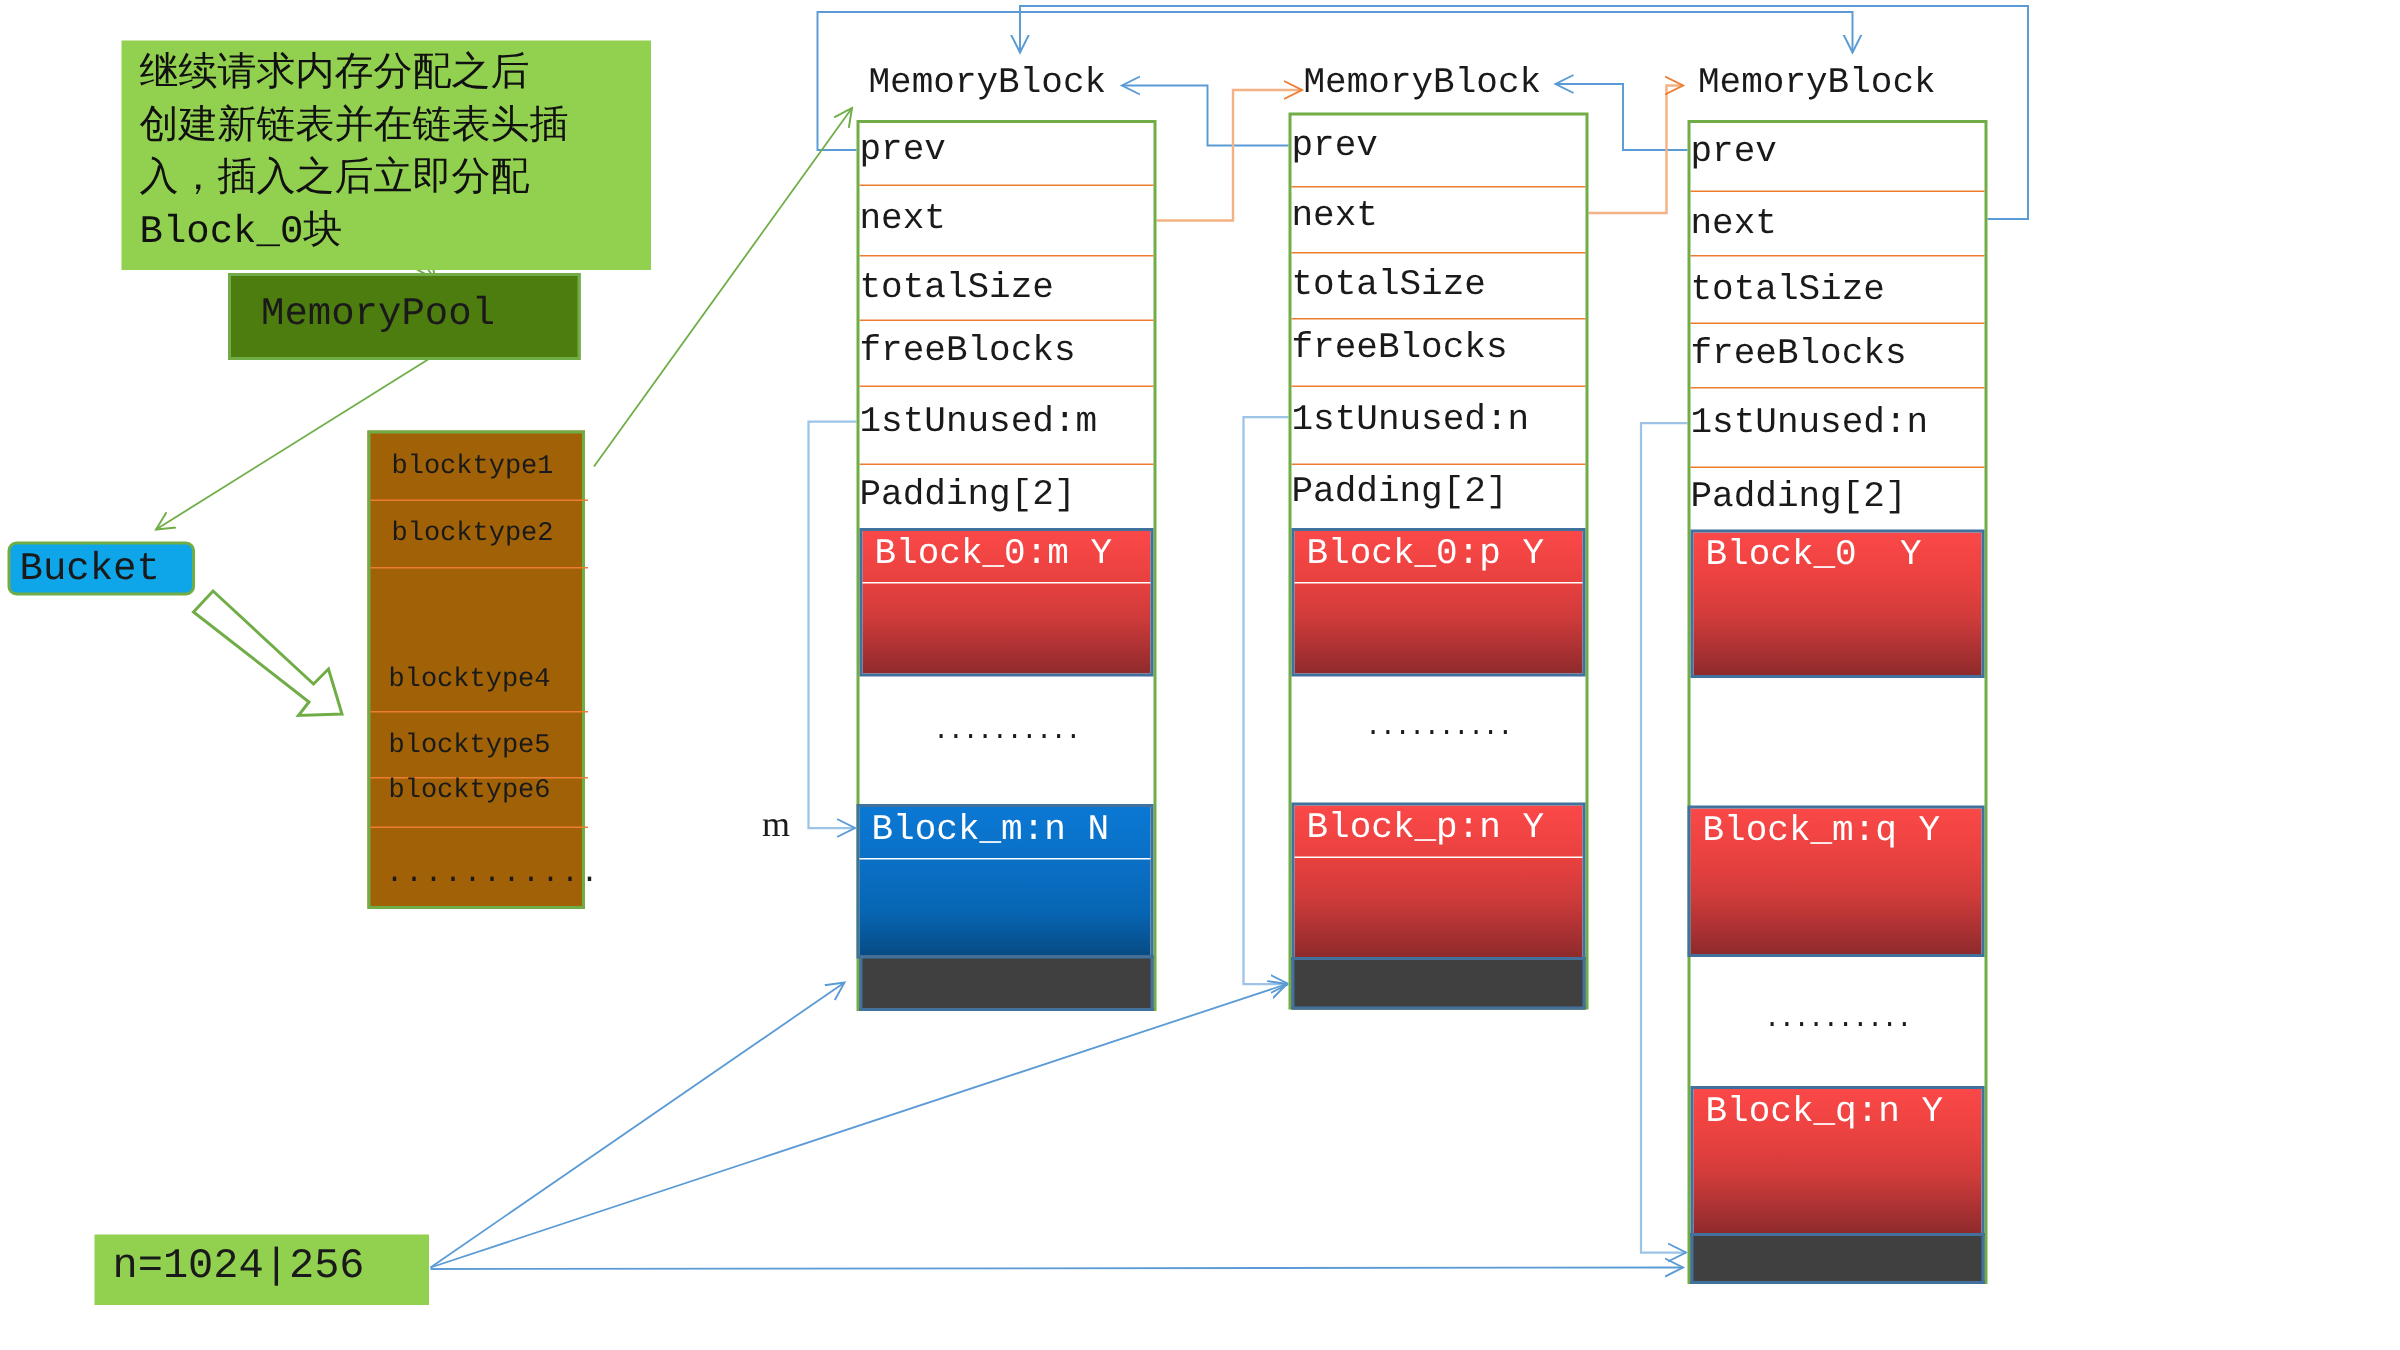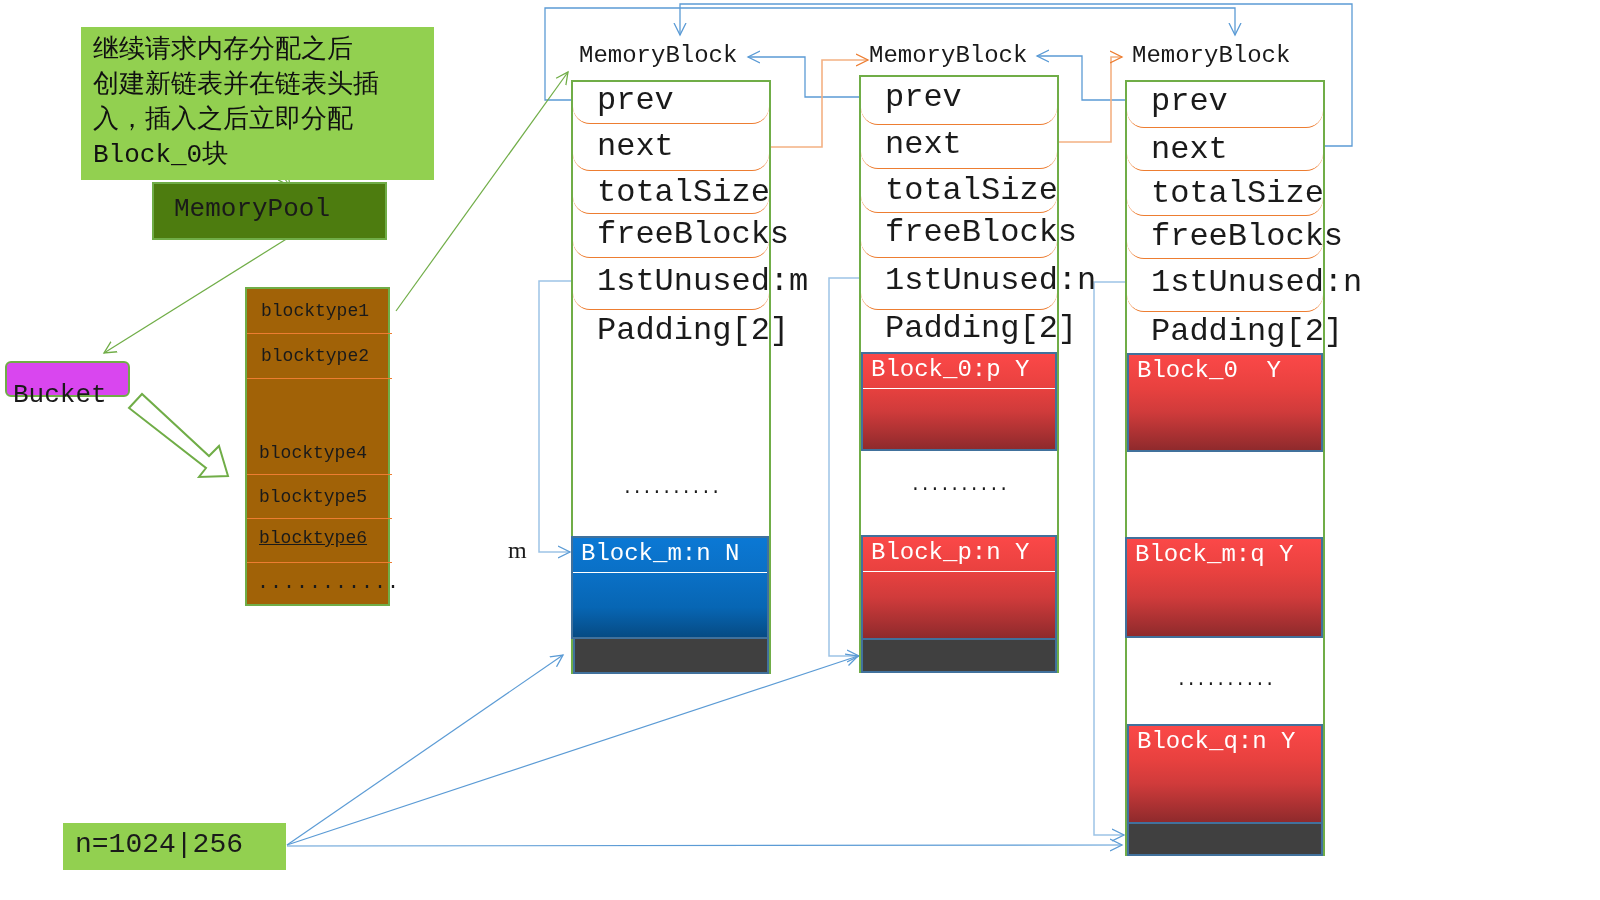--- a/index.html
+++ b/index.html
@@ -8,29 +8,29 @@
   .abs { position:absolute; box-sizing:border-box; }
   svg.wires { position:absolute; left:0; top:0; width:1600px; height:900px; pointer-events:none; }
 
   .note { left:50px; top:27px; width:353px; height:153px; background:#92d050;
           font-size:26px; line-height:35px; padding:4px 12px; color:#111;
           font-family: "DejaVu Sans", "Liberation Sans", sans-serif; margin-left: 31px; }
   .note .mono { font-family: Liberation Mono, monospace; text-align: right; }
   .pool { left:152px; top:182px; width:235px; height:58px; border:2px solid #70ad47; background:#4d7c0f;
           font-size:26px; padding:10px 0 0 20px; }
   .bucket { left:5px; top:361px; width:125px; height:36px; border:2px solid #70ad47; border-radius:6px;
-            background:#d946ef; font-size:26px; padding:16px 0 0 6px; line-height:32px; }
+            background:#0ea5e9; font-size:26px; padding:0 0 0 6px; line-height:32px; }
   .types { left:245px; top:287px; width:145px; height:319px; border:2px solid #70ad47; border-bottom-width:2px; background:#a16207; }
   .types .t { position:absolute; left:0; width:145px; font-size:18px; padding-left:14px; box-sizing:border-box;
               border-bottom:1px solid #ed7d31; }
   .types .dots { position:absolute; left:10px; top:282px; font-size:20px; letter-spacing:1px; }
 
   .mb-title { font-size:24px; }
   .mb { border:2px solid #70ad47; background:#fff; }
-  .field { position:absolute; left:0; right:0; font-size:32px; padding-left:24px; border-bottom:1px solid #ed7d31; box-sizing:border-box;border-radius:17px; }
+  .field { position:absolute; left:0; right:0; font-size:24px; padding-left:0; border-bottom:1px solid #ed7d31; box-sizing:border-box; }
   .blk { position:absolute; left:0; right:0; border:2px solid #41719c; box-sizing:border-box;
          background:linear-gradient(#fb4848 0%, #e8413f 35%, #d03b3b 60%, #8f2a2c 100%); }
   .blk .lbl { color:#fff; font-size:24px; padding-left:8px; height:34px; line-height:32px;
               border-bottom:1.5px solid #fff; white-space:pre; }
   .blk.blue { background:linear-gradient(#0b78d4 0%, #0a6fc4 40%, #0766b4 70%, #064b84 100%); }
   .tail { position:absolute; left:0; right:0; background:#404040; border:2px solid #41719c; box-sizing:border-box; }
   .ell { position:absolute; left:0; right:0; text-align:center; font-size:18px; letter-spacing:-1px; }
   .mlbl { left:508px; top:537px; font-size:24px; font-family: "Liberation Serif", serif; }
   .nbox { left:63px; top:823px; width:223px; height:47px; background:#92d050; font-size:28px; padding:6px 0 0 12px; }
 </style>
@@ -84,32 +84,35 @@
 </div>
 
 <div class="abs pool">MemoryPool</div>
 <div class="abs bucket">Bucket</div>
 
 <div class="abs types">
   <div class="t" style="top:0;height:45px;line-height:45px;">blocktype1</div>
   <div class="t" style="top:45px;height:45px;line-height:45px;">blocktype2</div>
   <div class="t" style="top:139px;height:47px;line-height:50px;padding-left:12px;">blocktype4</div>
   <div class="t" style="top:186px;height:44px;line-height:44px;padding-left:12px;">blocktype5</div>
-  <div class="t" style="top:229px;height:45px;line-height:40px;padding-left:12px;text-decoration:underline;">blocktype6</div>
+  <div class="t" style="top:218px;height:45px;line-height:40px;padding-left:12px;">blocktype6</div>
   <div class="dots">...........</div>
 </div>
 
 <div class="abs mb-title" style="left:579px;top:42px;">MemoryBlock</div>
 <div class="abs mb" style="left:571px;top:80px;width:200px;height:594px;">
   <div class="field" style="top:0;height:42px;line-height:38px;">prev</div>
   <div class="field" style="top:42px;height:47px;line-height:46px;">next</div>
   <div class="field" style="top:89px;height:43px;line-height:44px;">totalSize</div>
   <div class="field" style="top:132px;height:44px;line-height:42px;">freeBlocks</div>
   <div class="field" style="top:176px;height:52px;line-height:48px;">1stUnused:m</div>
   <div class="field" style="top:228px;height:42px;line-height:42px;border-bottom:none;">Padding[2]</div>
+  <div class="blk" style="top:270px;height:99px;">
+    <div class="lbl">Block_0:m Y</div>
+  </div>
   <div class="ell" style="top:396px;">..........</div>
   <div class="blk blue" style="top:454px;height:103px;left:-2px;">
     <div class="lbl">Block_m:n N</div>
   </div>
   <div class="tail" style="top:555px;height:37px;"></div>
 </div>
 
 <div class="abs mb-title" style="left:869px;top:42px;">MemoryBlock</div>
 <div class="abs mb" style="left:859px;top:75px;width:200px;height:598px;">
   <div class="field" style="top:0;height:48px;line-height:42px;">prev</div>

